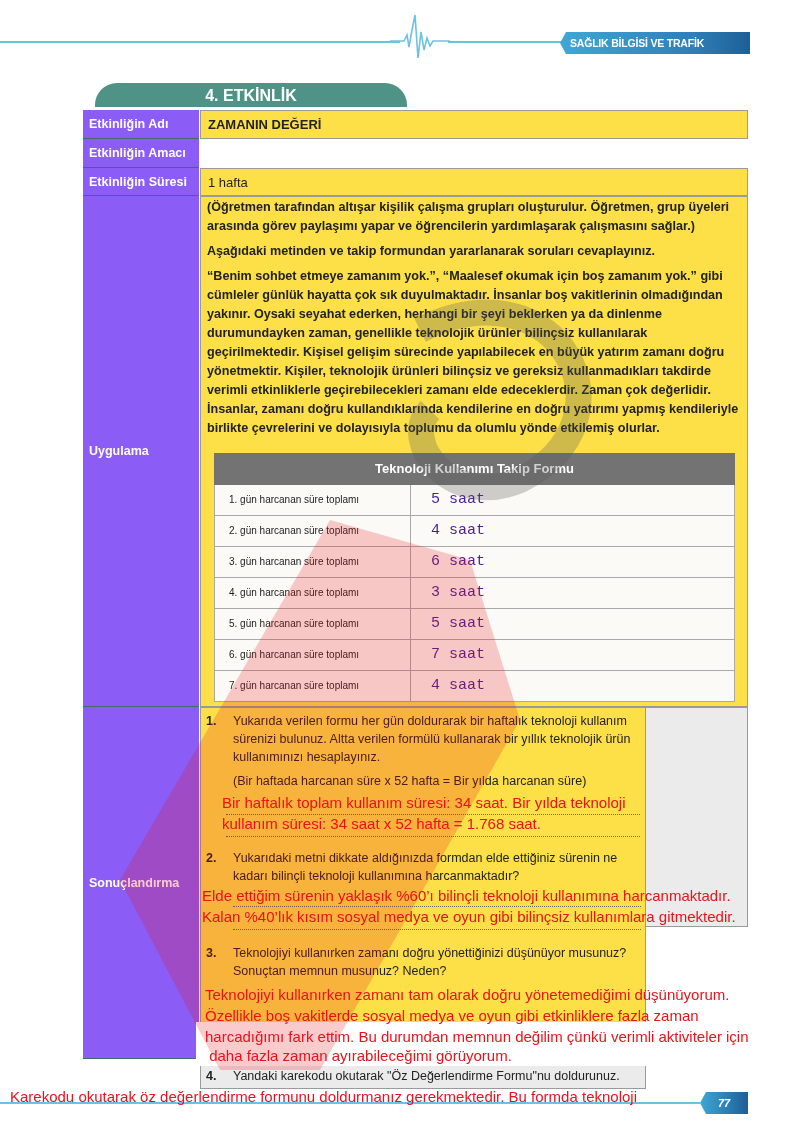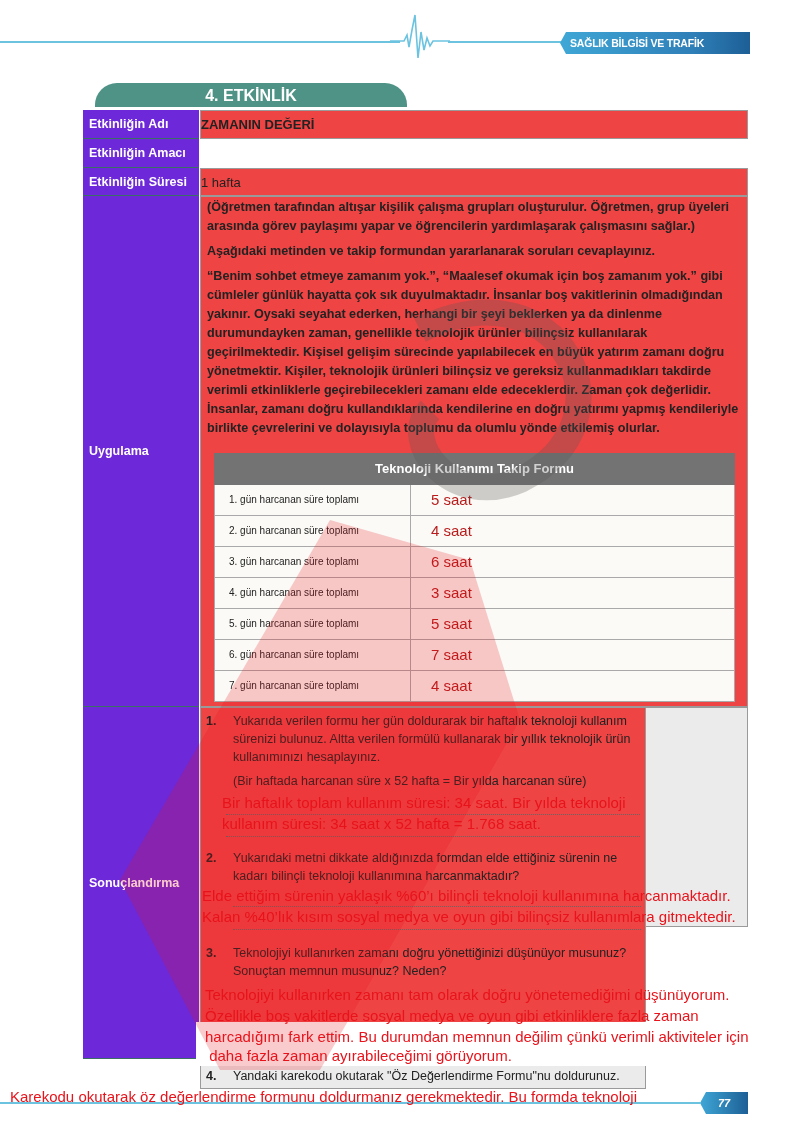--- a/index.html
+++ b/index.html
@@ -15,34 +15,34 @@
             clip-path:polygon(6px 0,100% 0,100% 100%,6px 100%,0 50%);
             box-shadow:0 2px 3px rgba(0,0,0,.3); }
   .ribbon span { display:block; color:#fff; font-weight:bold; font-size:10.5px; line-height:22px; padding-left:10px; letter-spacing:-0.2px; }
 
   .etk-tab { position:absolute; left:95px; top:83px; width:312px; height:24px; background:#4f9386;
              border-radius:22px 22px 0 0; color:#fff; font-weight:bold; font-size:16px; text-align:center; line-height:26px; }
 
   
   .tbl { position:absolute; left:83px; top:110px; width:665px; }
   .row { position:absolute; left:0; width:665px; }
-  .lbl { position:absolute; left:0; top:0; bottom:0; width:116px; background:#6d28d9; color:#fff; font-weight:bold; font-size:12.5px;
+  .lbl { position:absolute; left:0; top:0; bottom:0; width:116px; background:#8b5cf6; color:#fff; font-weight:bold; font-size:12.5px;
          border-bottom:1px solid #3b6f66; box-sizing:border-box; padding-left:6px; display:flex; align-items:center; }
-  .cell { position:absolute; left:117px; right:0; top:0; bottom:0; background:#ef4444; border:1px solid #9a9a9a; box-sizing:border-box;
-          font-size:13px; display:flex; align-items:center; }
+  .cell { position:absolute; left:117px; right:0; top:0; bottom:0; background:#fde047; border:1px solid #9a9a9a; box-sizing:border-box;
+          font-size:13px; padding-left:7px; display:flex; align-items:center; }
 
   .uyg-text { position:absolute; left:124px; top:88px; width:535px; font-size:12.6px; line-height:19px; color:#222; }
   .uyg-text p { margin:0 0 6px 0;font-weight:bold; }
 
   
   .form { position:absolute; left:214px; top:453px; width:521px; }
   .form-head { height:32px; background:#737373; color:#fff; font-weight:bold; font-size:13px; text-align:center; line-height:32px; }
   .form-row { height:30px; border:1px solid #a9a9a9; border-top:none; display:flex; background:#fbfaf6; }
   .form-row .k { width:196px; border-right:1px solid #a9a9a9; font-size:10px; padding-left:14px; line-height:30px; box-sizing:border-box; }
-  .form-row .v { flex:1; color:#b91c1c; font-size:15px; padding-left:20px; line-height:30px; }
+  .form-row .v { flex:1; color:#4c1d95; font-size:15px; padding-left:20px; line-height:30px;font-family:Liberation Mono, monospace; }
 
   
   .q { position:absolute; font-size:12.5px; line-height:18px; color:#222; }
   .q .num { position:absolute; left:0; top:0; font-weight:bold; }
   .q .txt { margin-left:27px; display:block; }
   .ans { position:absolute; color:#e8131b; font-size:15px; line-height:21px; }
   .dots { position:absolute; height:0; border-top:1px dotted #666; }
 
   .pageno { position:absolute; left:700px; top:1092px; width:48px; height:22px; background:linear-gradient(90deg,#3fa7d6,#1d5f96);
             clip-path:polygon(6px 0,100% 0,100% 100%,6px 100%,0 50%); color:#fff; font-weight:bold; font-style:italic; font-size:11px; text-align:center; line-height:22px; }

